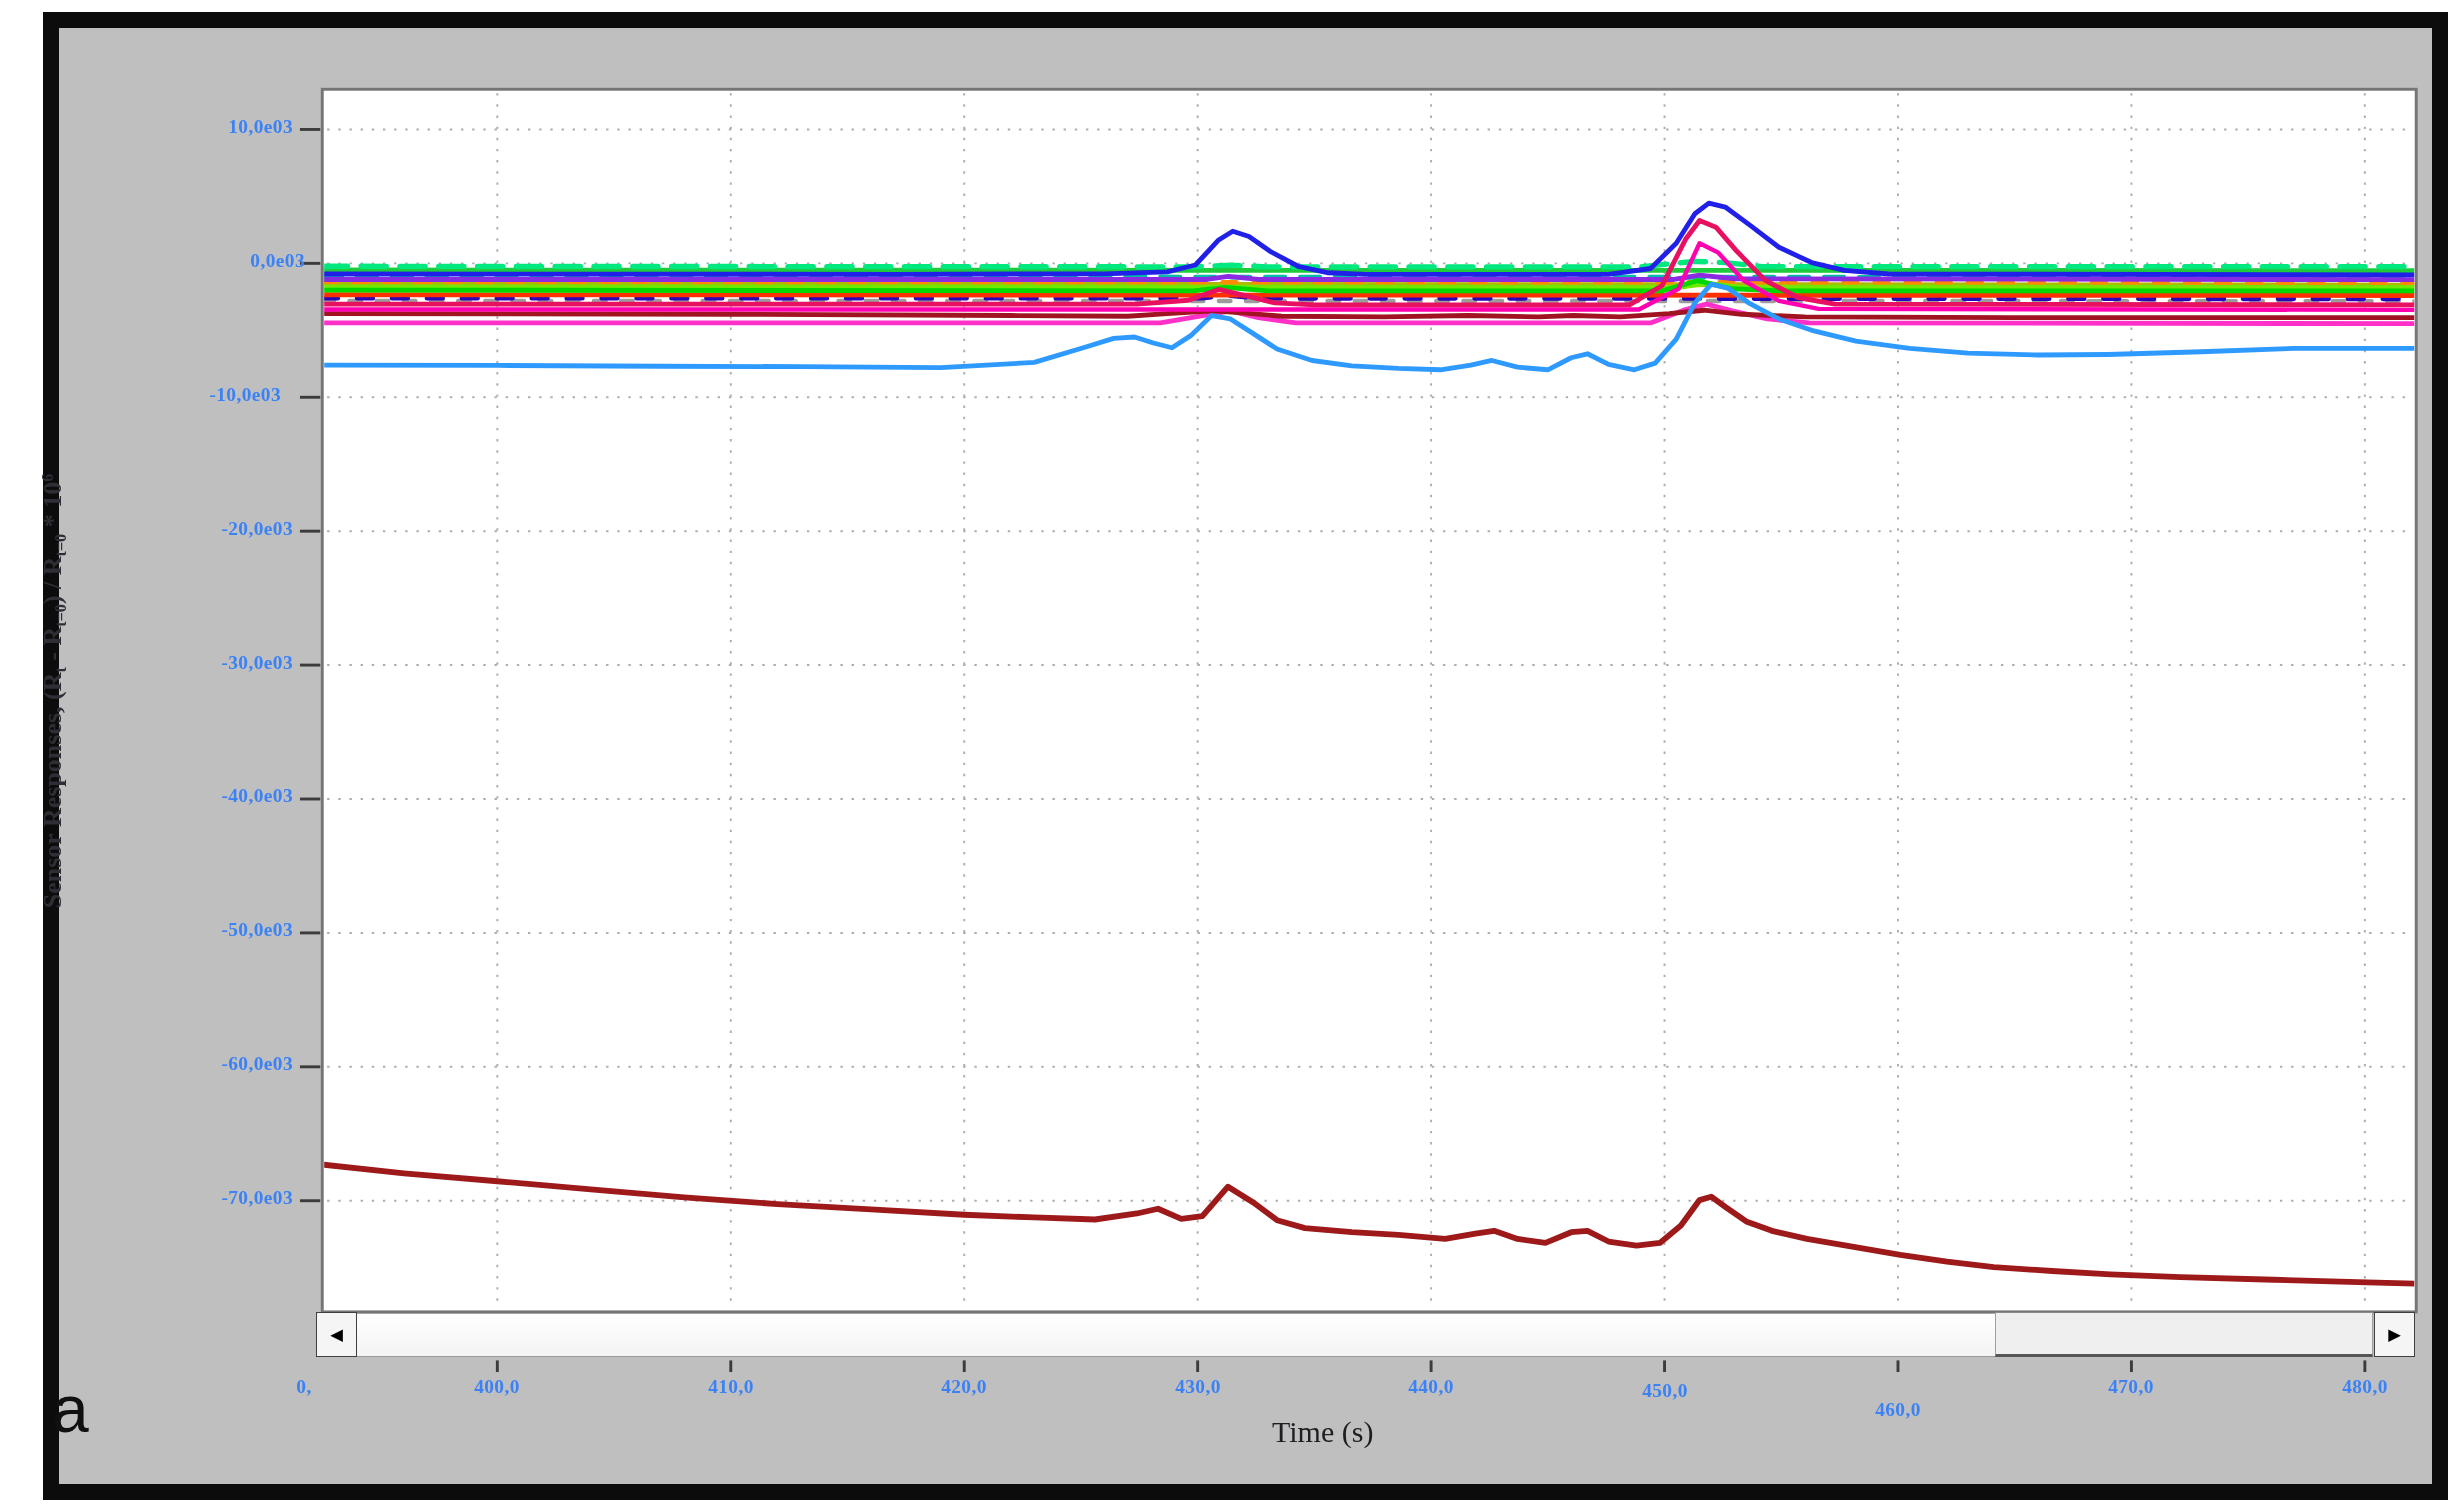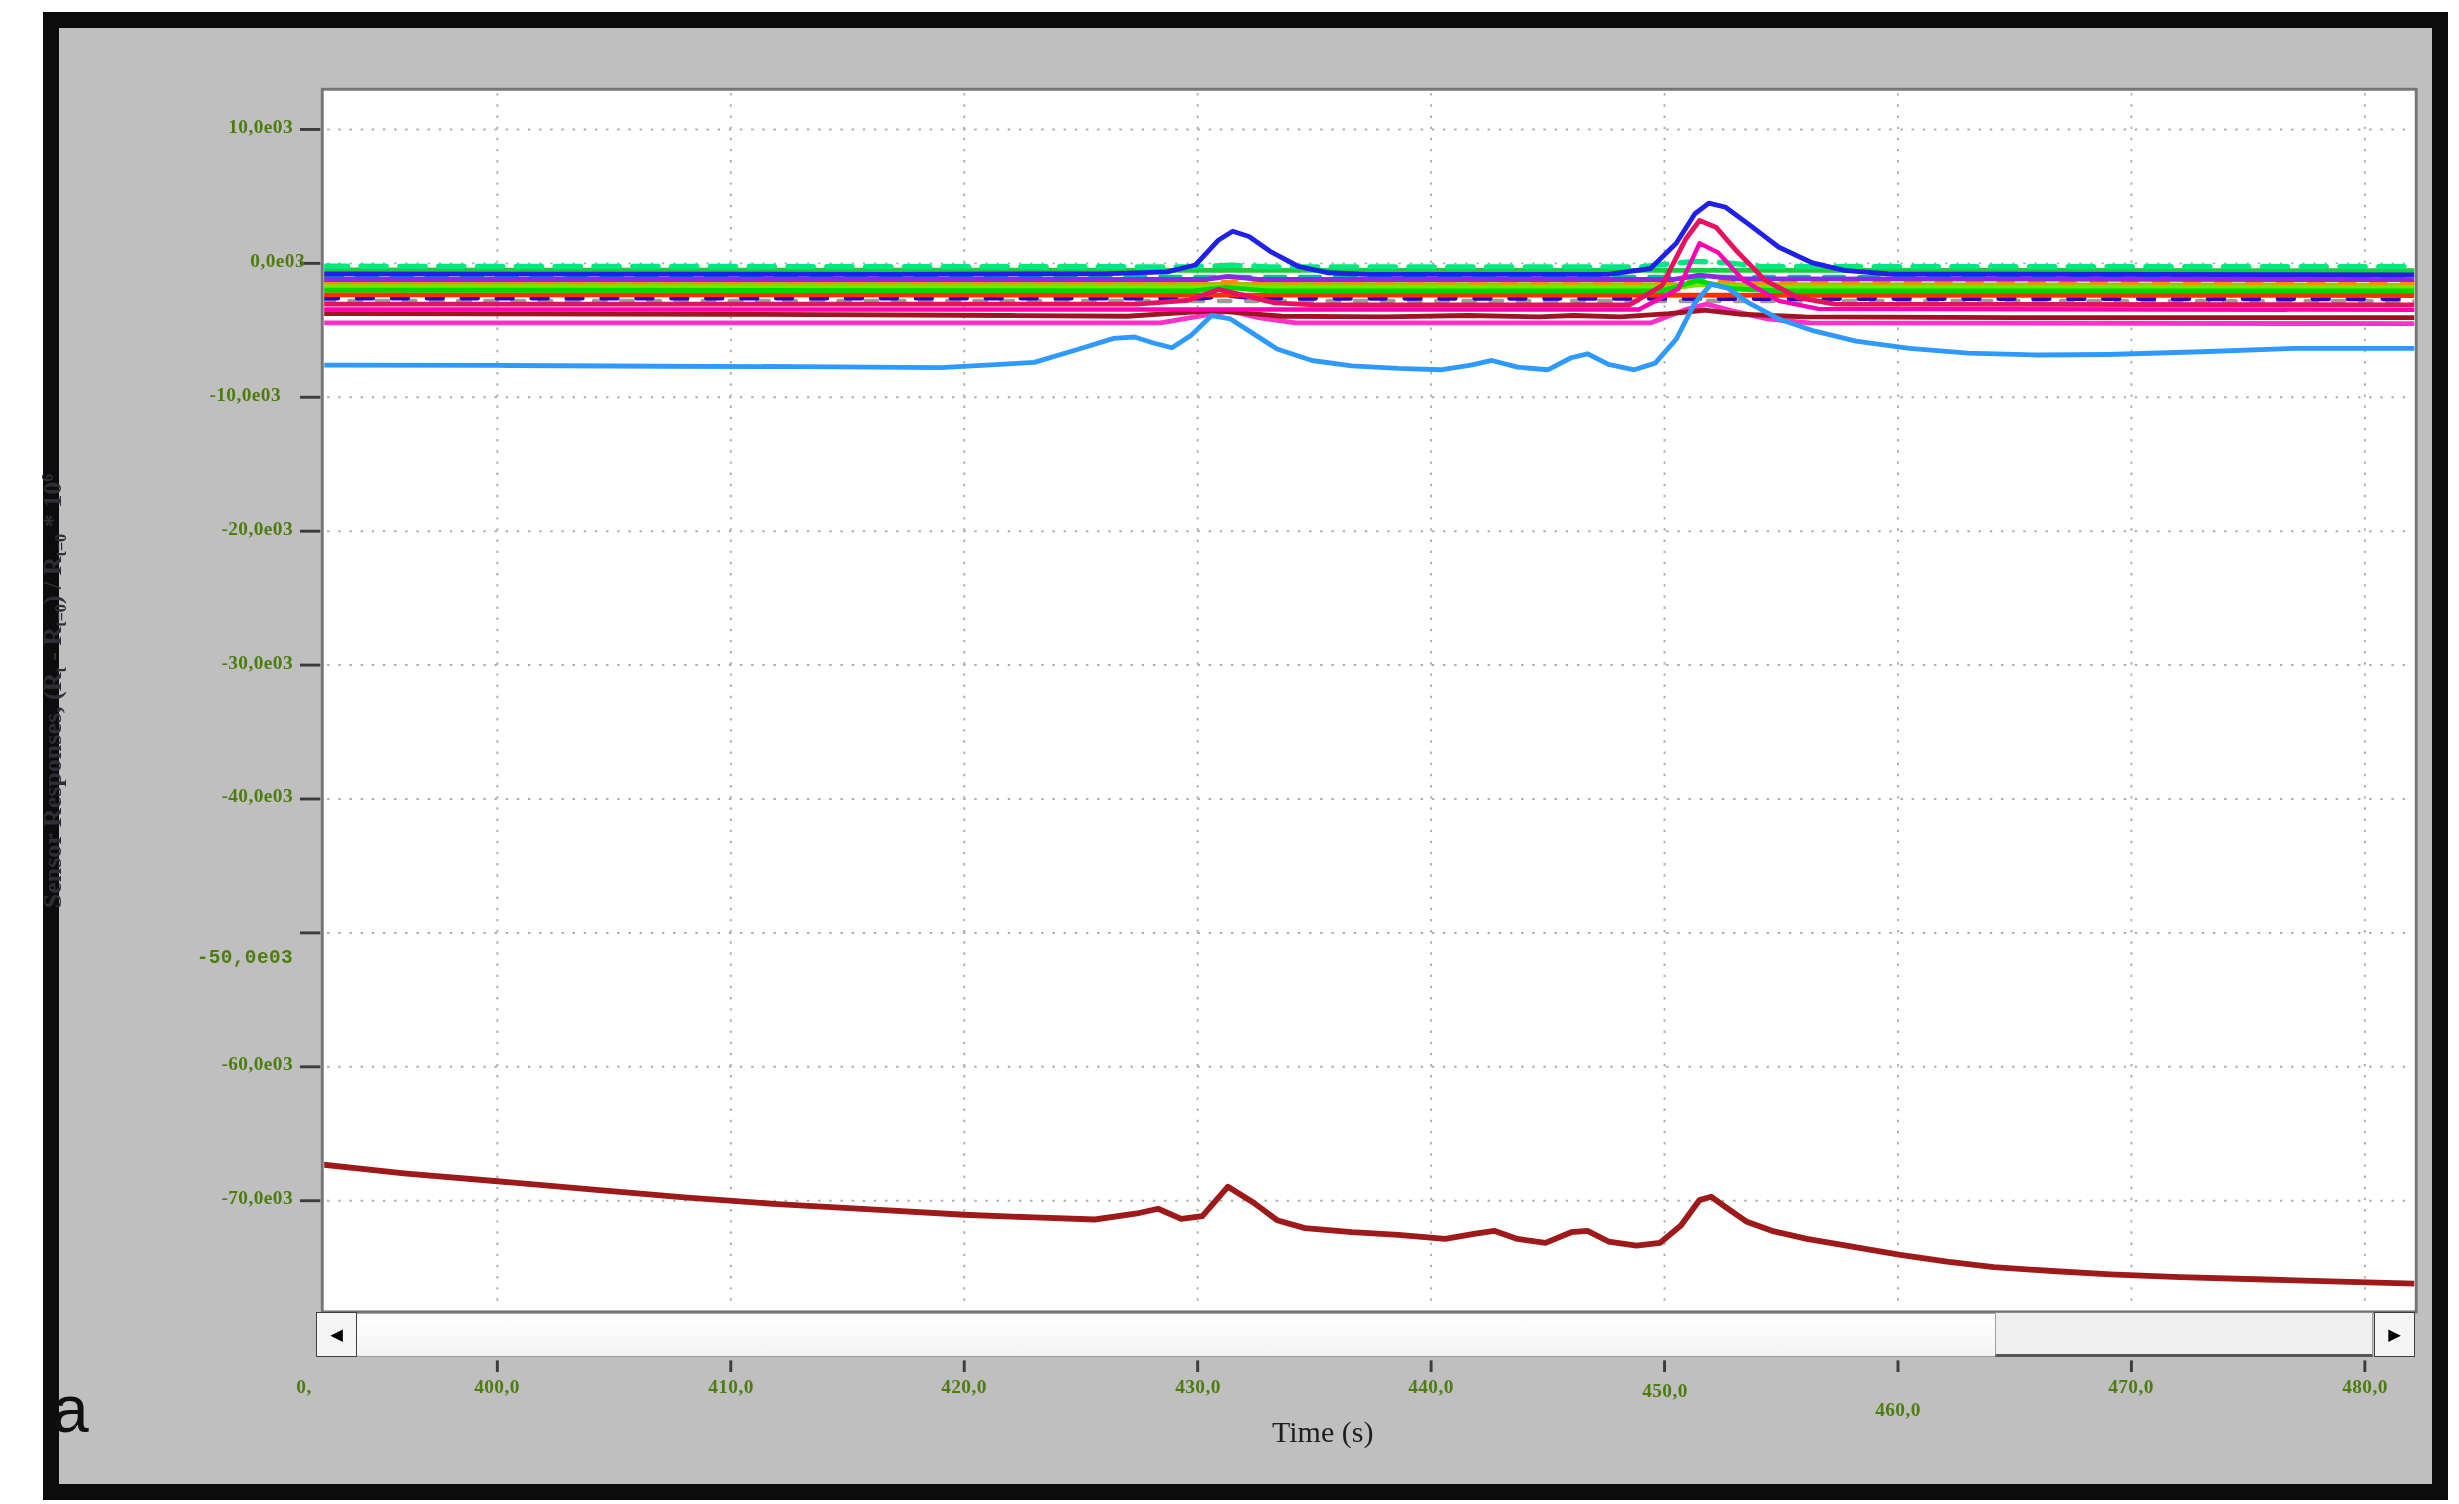--- a/index.html
+++ b/index.html
@@ -1,21 +1,21 @@
 <!DOCTYPE html>
 <html><head>
 <meta charset="utf-8">
 <style>
   html,body{margin:0;padding:0;background:#ffffff;width:2460px;height:1504px;overflow:hidden;
     font-family:"Liberation Serif", serif;}
   #stage{position:relative;width:2460px;height:1504px;}
   .frame{position:absolute;left:43px;top:11.6px;width:2373px;height:1456px;
     background:#bfbfbf;border:16.5px solid #0c0c0c;}
   #chart-svg{position:absolute;left:0;top:0;}
-  .tick-label{position:absolute;color:#4d7c0f;font-size:19.4px;font-weight:600;
+  .tick-label{position:absolute;color:#3b82f6;font-size:19.4px;font-weight:600;
     letter-spacing:0.4px;font-family:"Liberation Serif", serif;}
   .y-tick{width:165px;text-align:right;}
   .x-tick{width:136px;text-align:center;}
   .y-title{position:absolute;left:54px;top:691px;transform:translate(-50%,-50%) rotate(-90deg);
     white-space:nowrap;font-size:26px;font-weight:600;color:#2e2e36;}
   .y-title sub{font-size:0.62em;vertical-align:-0.28em;}
   .y-title sup{font-size:0.62em;vertical-align:0.5em;}
   .x-title{position:absolute;left:1272px;top:1415px;width:194px;
     font-size:30px;color:#1d1d22;}
   .fig-label{position:absolute;left:52px;top:1376px;font-family:"Liberation Sans", sans-serif;
@@ -101,21 +101,21 @@
 
   <div class="y-title"><span>Sensor Responses, (R</span><sub>t</sub><span> - R</span><sub>t=0</sub><span>) / R</span><sub>t=0</sub><span> * 10</span><sup>6</sup></div>
 
   <div id="y-ticks">
       <div class="tick-label y-tick" style="left: 128px; top: 116px;">10,0e03</div>
       <div class="tick-label y-tick" style="left: 140px; top: 250px; text-align: right;">0,0e03</div>
       <div class="tick-label y-tick" style="left: 116px; top: 384px;">-10,0e03</div>
       <div class="tick-label y-tick" style="left: 128px; top: 518px;">-20,0e03</div>
       <div class="tick-label y-tick" style="left: 128px; top: 652px;">-30,0e03</div>
       <div class="tick-label y-tick" style="left: 128px; top: 785px;">-40,0e03</div>
-      <div class="tick-label y-tick" style="left: 128px; top: 947px; font-family: Liberation Mono, monospace;">-50,0e03</div>
+      <div class="tick-label y-tick" style="left: 128px; top: 919px;">-50,0e03</div>
       <div class="tick-label y-tick" style="left: 128px; top: 1053px;">-60,0e03</div>
       <div class="tick-label y-tick" style="left: 128px; top: 1187px;">-70,0e03</div>
     </div>
   <div id="x-ticks">
       <div class="tick-label x-tick" style="left: 236px; top: 1376px;">0,</div>
       <div class="tick-label x-tick" style="left: 429px; top: 1376px;">400,0</div>
       <div class="tick-label x-tick" style="left: 663px; top: 1376px;">410,0</div>
       <div class="tick-label x-tick" style="left: 896px; top: 1376px;">420,0</div>
       <div class="tick-label x-tick" style="left: 1130px; top: 1376px;">430,0</div>
       <div class="tick-label x-tick" style="left: 1363px; top: 1376px;">440,0</div>

